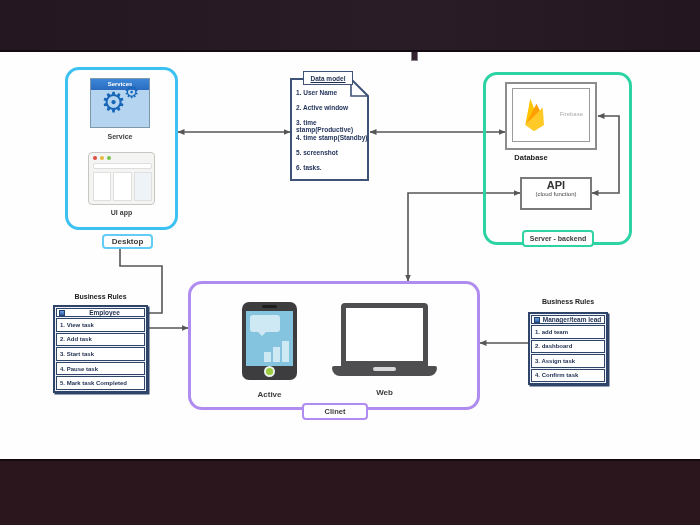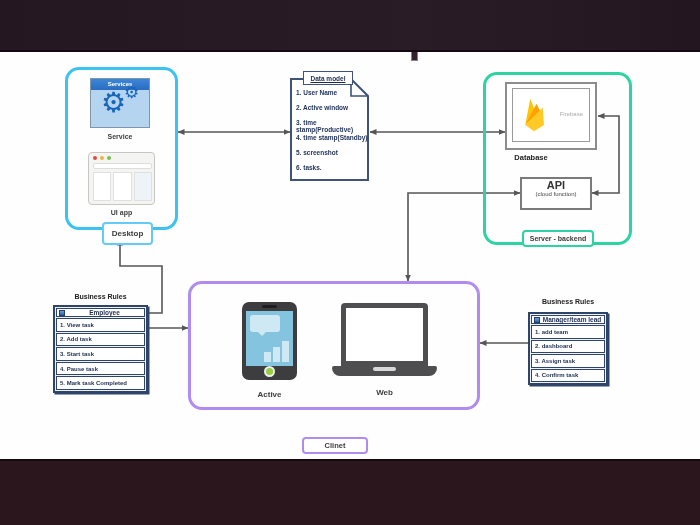--- a/index.html
+++ b/index.html
@@ -16,23 +16,23 @@
   svg.wires { position:absolute; left:0; top:0; width:700px; height:407px; z-index:1; pointer-events:none; }
   .wire { fill:none; stroke:#565656; stroke-width:1.6; }
 
   .bigbox { position:absolute; border-radius:14px; background:transparent; z-index:2; }
   .box-desktop { left:65px; top:15px; width:113px; height:163px; border:3px solid #3cc2f2; }
   .box-server { left:483px; top:20px; width:149px; height:173px; border:3px solid #2ed3a3; }
   .box-client { left:188px; top:229px; width:292px; height:129px; border:3px solid #b18cf0; }
 
   .tag { position:absolute; background:#fff; border-radius:4px; z-index:5; display:flex;
     align-items:center; justify-content:center; font-weight:bold; color:#3b3b3b; }
-  .tag-desktop { left:102px; top:170px; width:51px; height:23px; border:2px solid #62cbf6; font-size:8px; }
+  .tag-desktop { left:102px; top:182px; width:51px; height:15px; border:2px solid #62cbf6; font-size:8px; }
   .tag-server { left:522px; top:178px; width:72px; height:17px; border:2px solid #2ed3a3; font-size:7px; }
-  .tag-client { left:302px; top:351px; width:66px; height:17px; border:2px solid #b18cf0; font-size:7.5px;margin-top:34px; }
+  .tag-client { left:302px; top:351px; width:66px; height:17px; border:2px solid #b18cf0; font-size:7.5px; }
 
   .caption { position:absolute; font-weight:bold; color:#3d3d3d; text-align:center; z-index:3; }
 
   
   .svc { position:absolute; left:90px; top:26px; width:60px; height:50px; border:1px solid #7e97ab;
     background:#b5d4f0; z-index:3; }
   .svc-title { height:11px; background:linear-gradient(#3d87d8,#2a6cc0); color:#fff; font-size:6px;
     font-weight:bold; text-align:center; line-height:11px; }
   .gear-big { position:absolute; left:10px; top:10px; font-size:28px; color:#1766b8; line-height:28px; }
   .gear-small { position:absolute; left:33px; top:5px; font-size:17px; color:#1766b8; line-height:17px; }

